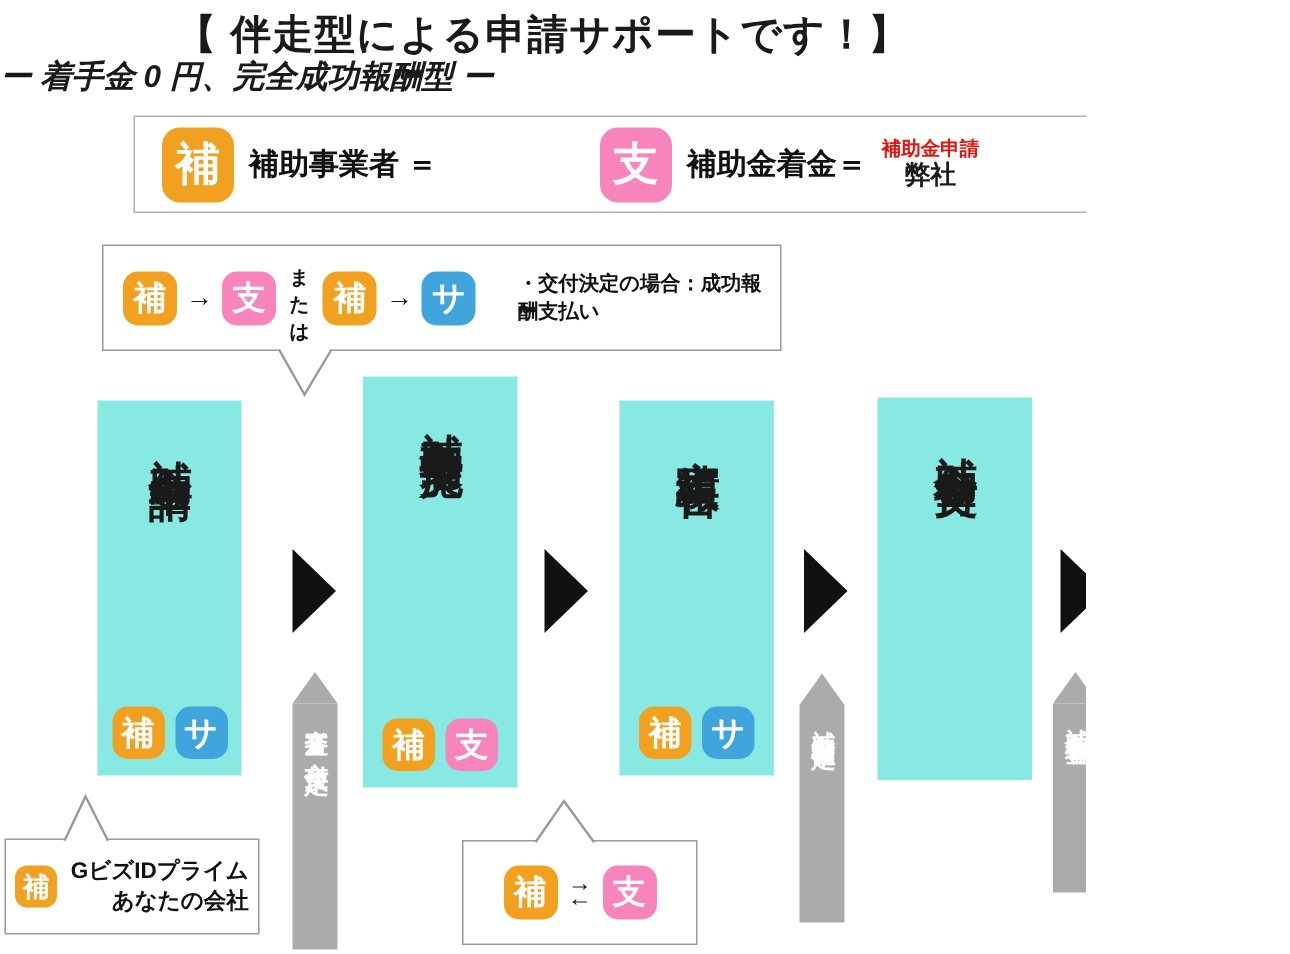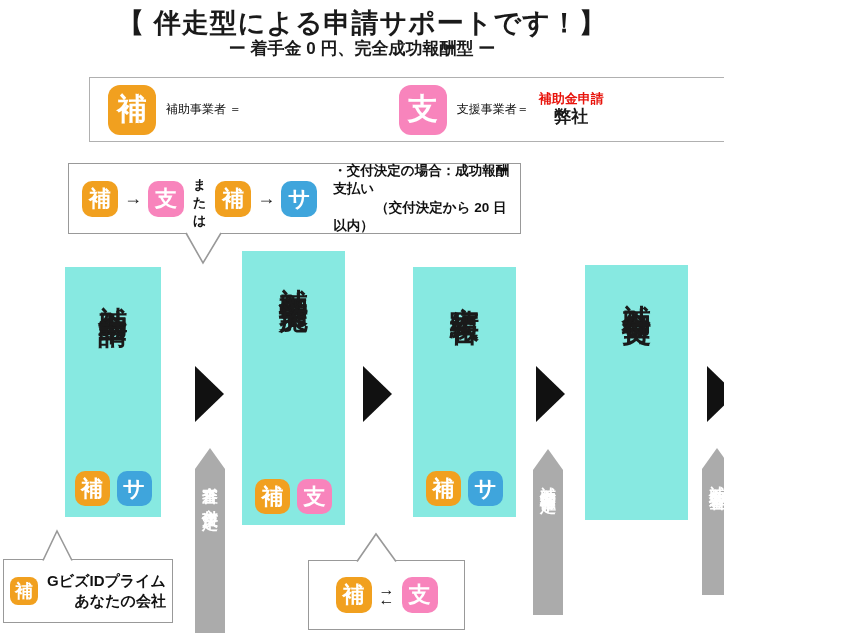--- a/index.html
+++ b/index.html
@@ -16,56 +16,56 @@
     overflow: hidden;
   }
   
   .title {
     position: absolute; top: 5px; left: 0; width: 100%;
     text-align: center; font-size: 27px; font-weight: bold; color: #1a1a1a;
     letter-spacing: 1px;
   }
   .subtitle {
     position: absolute; top: 37px; left: 0; width: 100%;
-    text-align: center; font-size: 17px; font-weight: bold; color: #1a1a1a;
+    font-size: 21px; font-weight: bold; color: #1a1a1a; font-style: italic;
   }
   
   .legend {
     position: absolute; left: 89px; top: 77px; width: 739px; height: 65px;
     border: 1px solid #b0b0b0; background: #fff;
     display: flex; align-items: center; justify-content: space-between;
     padding: 0 18px;
   }
   .legend-group { display: flex; align-items: center; gap: 10px; }
   .badge {
     display: flex; align-items: center; justify-content: center;
     color: #fff; font-weight: bold; flex: 0 0 auto;
   }
   .badge-lg { width: 48px; height: 50px; border-radius: 12px; font-size: 30px; }
   .badge-md { width: 36px; height: 36px; border-radius: 10px; font-size: 22px; }
   .badge-sm { width: 28px; height: 28px; border-radius: 8px;  font-size: 18px; }
   .bg-ho  { background: var(--orange); }
   .bg-shi { background: var(--pink); }
   .bg-sa  { background: var(--blue); }
-  .legend-label { font-size: 12px; font-weight: normal; }
+  .legend-label { font-size: 20px; font-weight: bold; }
   .legend-stack { display: flex; flex-direction: column; align-items: center; line-height: 1.15; }
   .legend-stack .red-note { color: var(--red); font-size: 13px; font-weight: bold; }
   .legend-stack .black-note { color: #1a1a1a; font-size: 17px; font-weight: bold; }
   
   .bubble {
     position: absolute; background: #fff; border: 1.5px solid #999;
   }
   .note-bubble {
     left: 68px; top: 163px; width: 453px; height: 71px;
     display: flex; align-items: center; padding: 0 10px 0 13px;
   }
   .note-flow { display: flex; align-items: center; gap: 6px; }
   .flow-arrow-sm { font-size: 18px; font-weight: bold; color: #1a1a1a; }
   .or-text { font-size: 13px; font-weight: bold; margin: 8px 3px 0 3px; }
-  .note-lines { margin-left: 16px; font-size: 13.5px; font-weight: bold; line-height: 1.35; }
+  .note-lines { margin-left: 28px; font-size: 13.5px; font-weight: bold; line-height: 1.35; }
   .note-lines .indent { text-indent: 42px; }
   .note-lines .line3 { margin-top: 3px; }
   
   .step {
     position: absolute; background: var(--teal);
   }
   .step-label {
     position: absolute; top: 16px; left: 50%; transform: translateX(-50%);
     writing-mode: vertical-rl; text-orientation: upright;
     font-size: 29px; font-weight: bold; letter-spacing: 3px; color: #1a1a1a;
@@ -125,21 +125,21 @@
   <div class="title">【 伴走型による申請サポートです！】</div>
   <div class="subtitle">ー 着手金 0 円、完全成功報酬型 ー</div>
 
   <div class="legend">
     <div class="legend-group">
       <span class="badge badge-lg bg-ho">補</span>
       <span class="legend-label">補助事業者 ＝</span>
     </div>
     <div class="legend-group">
       <span class="badge badge-lg bg-shi">支</span>
-      <span class="legend-label">支援事業者＝</span>
+      <span class="legend-label">補助金着金＝</span>
       <span class="legend-stack">
         <span class="red-note">補助金申請</span>
         <span class="black-note">弊社</span>
       </span>
     </div>
     <div class="legend-group">
       <span class="badge badge-lg bg-sa">サ</span>
     </div>
   </div>
 
@@ -148,21 +148,20 @@
       <span class="badge badge-md bg-ho">補</span>
       <span class="flow-arrow-sm">→</span>
       <span class="badge badge-md bg-shi">支</span>
       <span class="or-text">または</span>
       <span class="badge badge-md bg-ho">補</span>
       <span class="flow-arrow-sm">→</span>
       <span class="badge badge-md bg-sa">サ</span>
     </div>
     <div class="note-lines">
       <div>・交付決定の場合：成功報酬支払い</div>
-      <div class="indent">（交付決定から 20 日以内）</div>
     </div>
   </div>
 
   <div class="step" style="left:65px; top:267px; width:96px; height:250px;">
     <div class="step-label">補助金申請</div>
     <div class="step-badges">
       <span class="step-badge bg-ho">補</span>
       <span class="step-badge bg-sa">サ</span>
     </div>
   </div>

